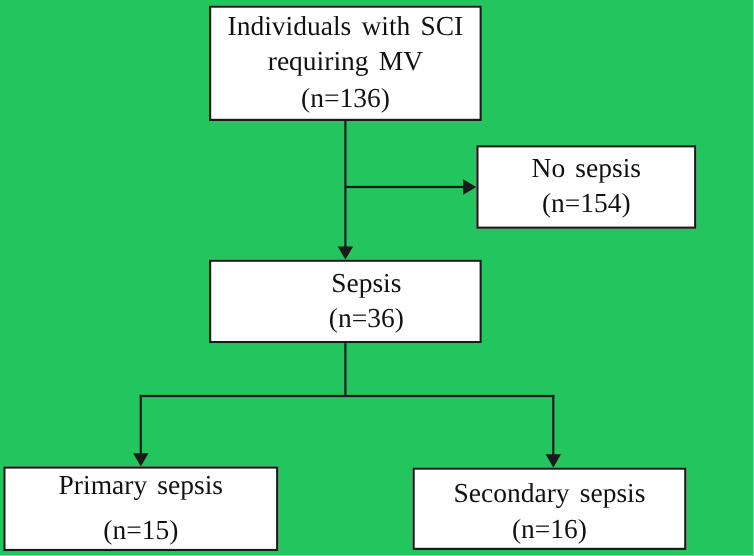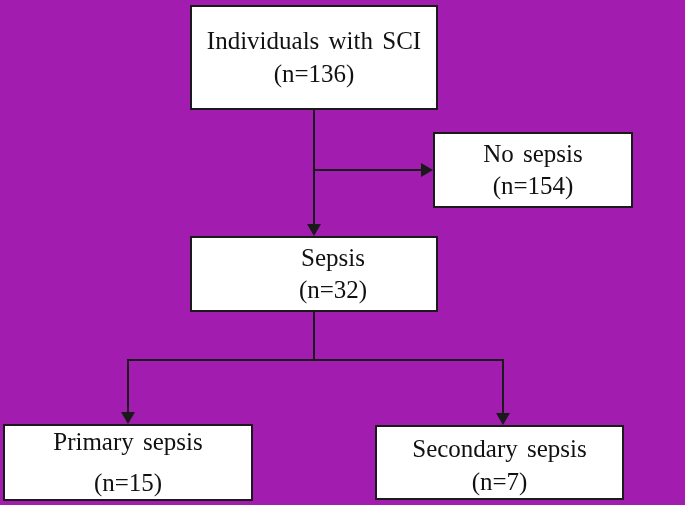--- a/index.html
+++ b/index.html
@@ -5,21 +5,21 @@
   * { margin: 0; padding: 0; box-sizing: border-box; }
   html, body { background: #ffffff; }
   body {
     font-family: "Liberation Serif", "DejaVu Serif", serif;
     width: 685px; height: 505px;
     overflow: hidden;
   }
   .figure {
     position: relative;
     width: 685px; height: 505px;
-    background: #a21caf;
+    background: #22c55e;
   }
   .node {
     position: absolute;
     border: 2px solid #1a1a1a;
     background: #ffffff;
     display: flex;
     flex-direction: column;
     align-items: center;
     justify-content: center;
     text-align: center;
@@ -58,41 +58,42 @@
   #node-primary   { left:   3px; top: 424px; width: 250px; height:  77px; justify-content: space-between; }
   #node-secondary { left: 375px; top: 425px; width: 249px; height:  75px; justify-content: flex-end; }
 </style>
 </head>
 <body>
 
 <div class="figure">
 
   <div class="node" id="node-root">
     <div class="nline">Individuals with SCI</div>
+    <div class="nline">requiring MV</div>
     <div class="nline">(n=136)</div>
   </div>
 
   <div class="node" id="node-nosepsis">
     <div class="nline">No sepsis</div>
     <div class="nline">(n=154)</div>
   </div>
 
   <div class="node" id="node-sepsis">
     <div class="nline">Sepsis</div>
-    <div class="nline">(n=32)</div>
+    <div class="nline">(n=36)</div>
   </div>
 
   <div class="node" id="node-primary">
     <div class="nline">Primary sepsis</div>
     <div class="nline">(n=15)</div>
   </div>
 
   <div class="node" id="node-secondary">
     <div class="nline">Secondary sepsis</div>
-    <div class="nline">(n=7)</div>
+    <div class="nline">(n=16)</div>
   </div>
 
   <div class="conn v" style="left:313px; top:110px; height:115px;"></div>
   <div class="arrow down" style="left:307px; top:224px;"></div>
 
   <div class="conn h" style="left:314px; top:169px; width:108px;"></div>
   <div class="arrow right" style="left:421px; top:163px;"></div>
 
   <div class="conn v" style="left:313px; top:312px; height:48px;"></div>
   <div class="conn h" style="left:127px; top:359px; width:377px;"></div>

